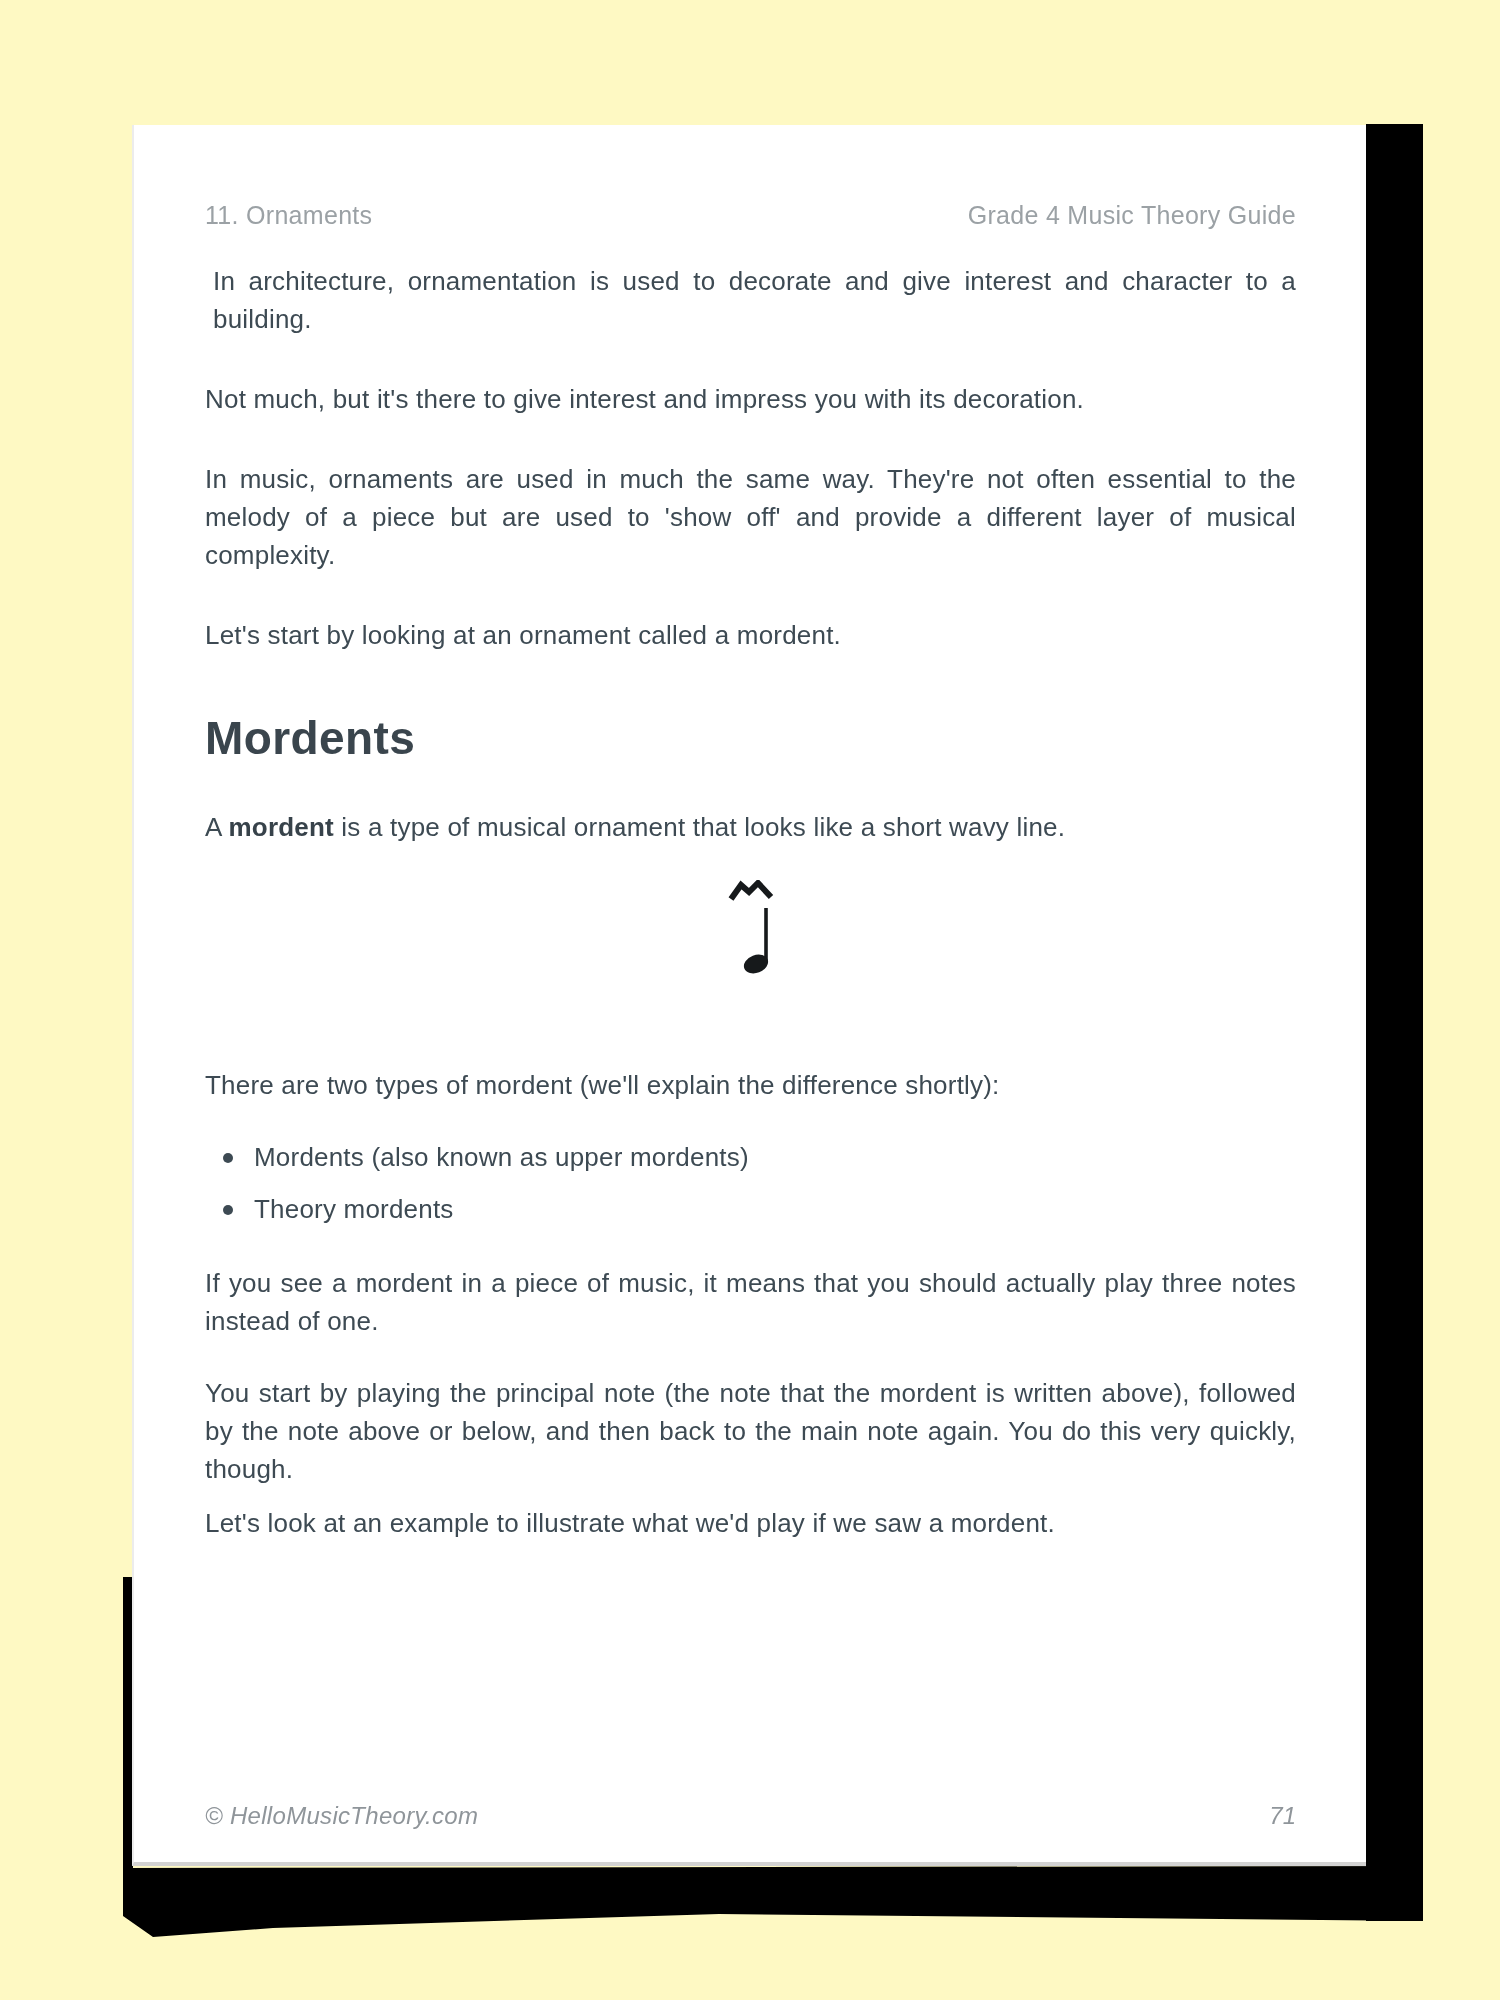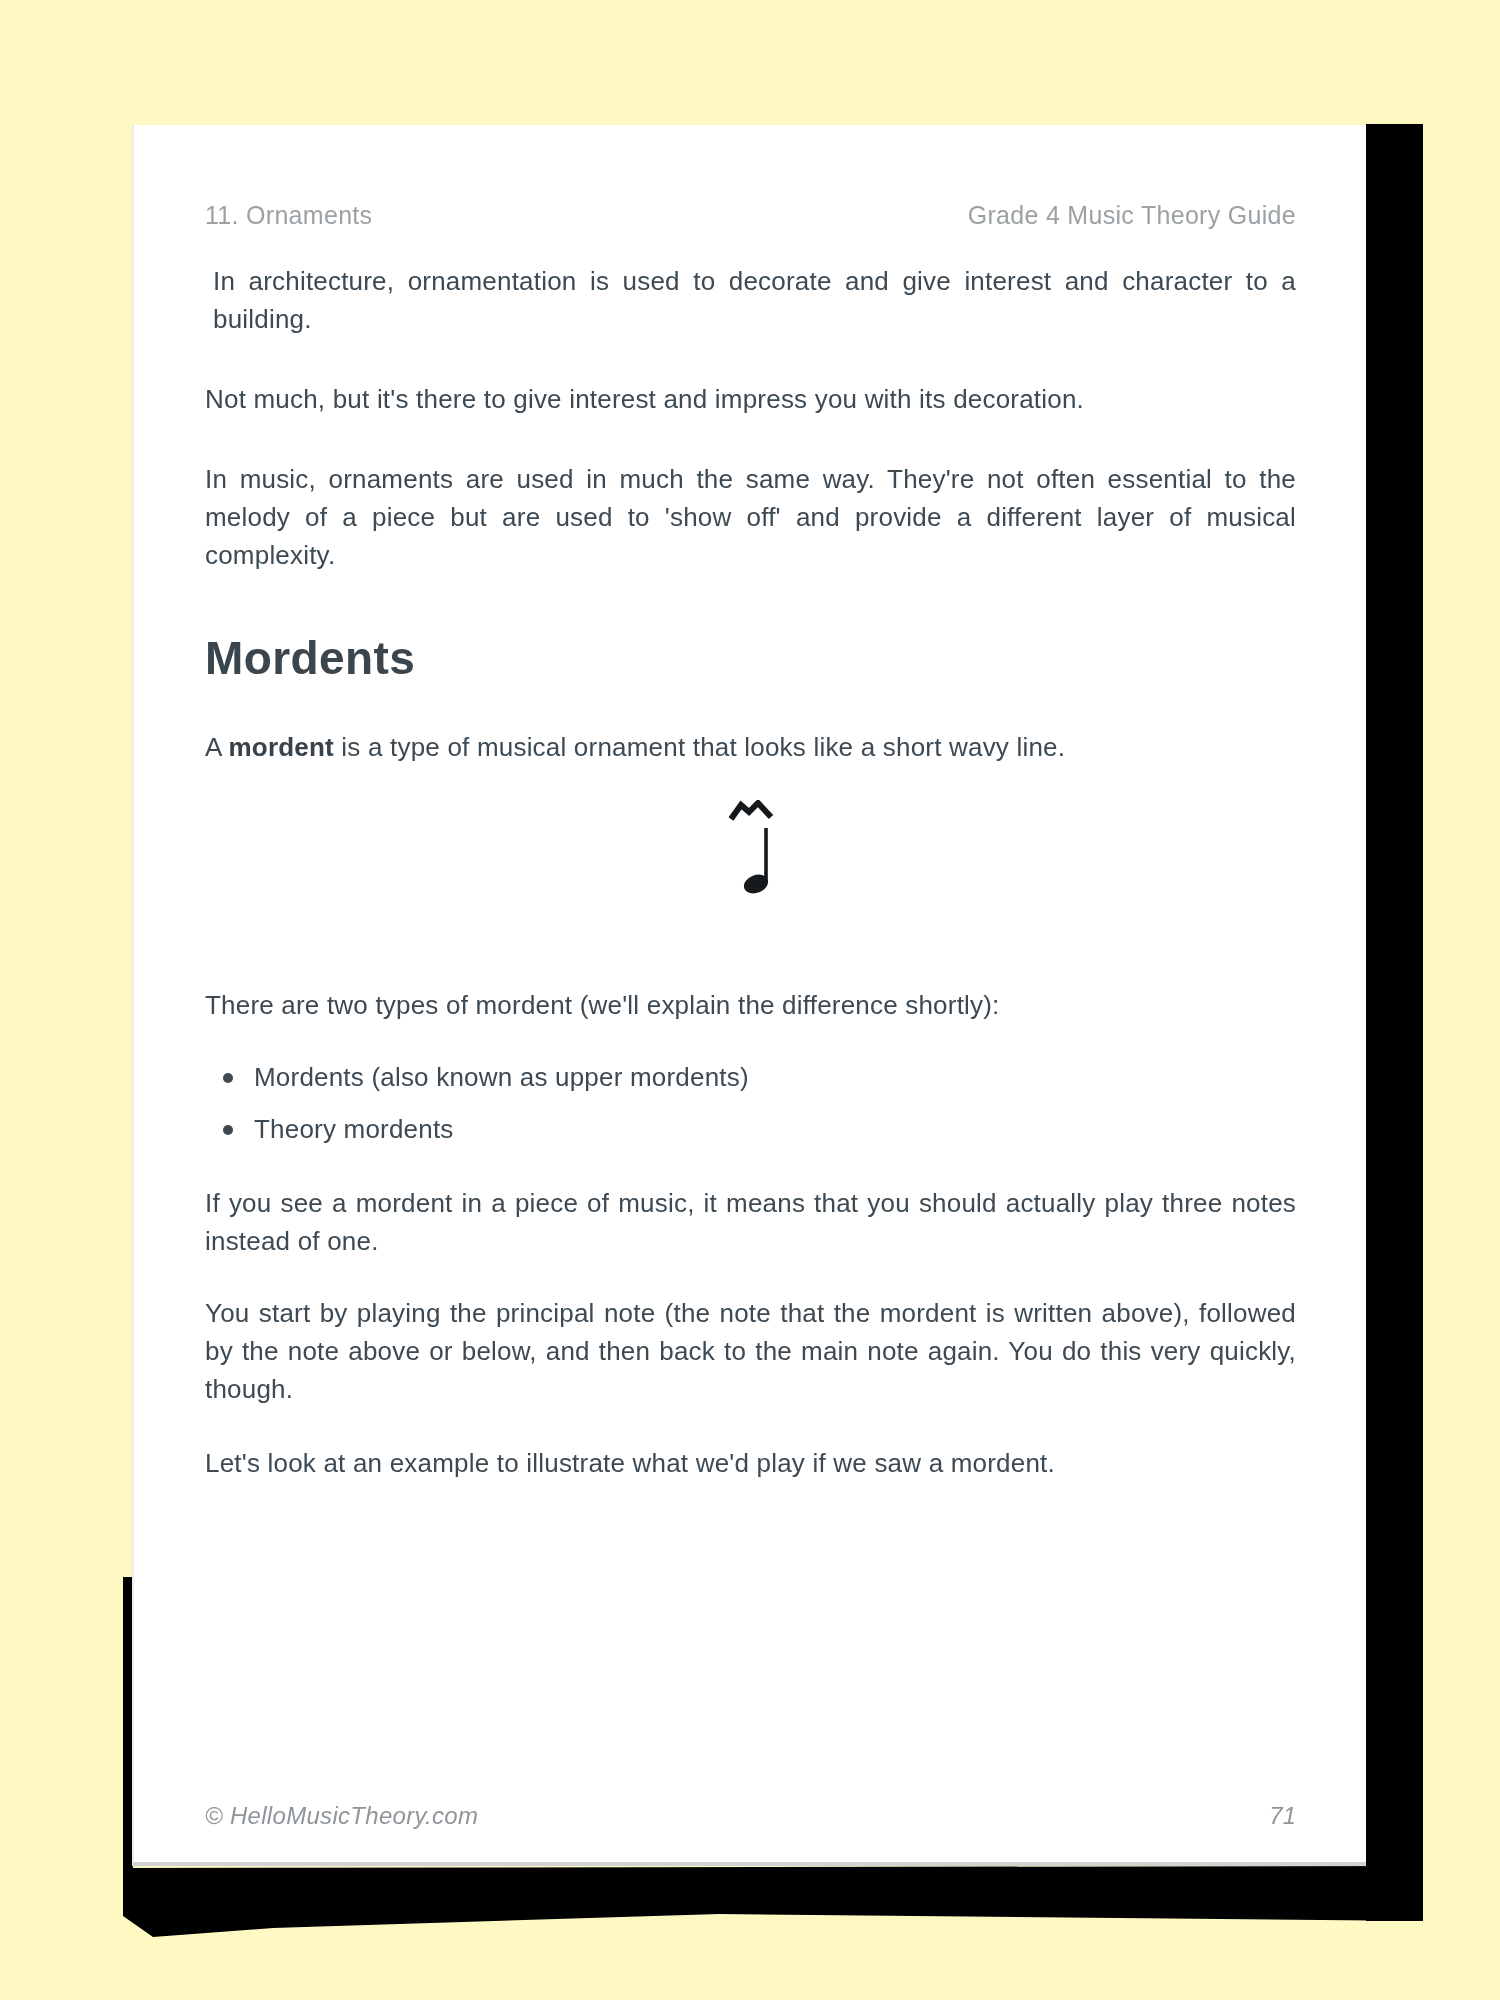--- a/index.html
+++ b/index.html
@@ -104,21 +104,21 @@
   }
   ul.mordent-types li .bullet-dot {
     position: absolute;
     left: 18px; top: 15px;
     width: 10px; height: 10px;
     border-radius: 50%;
     background: #3d4a53;
   }
   p.mt-28 { margin-top: 36px; }
   p.mt-34 { margin-top: 34px; }
-  p.mt-36 { margin-top: 36px; }
+  p.mt-36 { margin-top: 16px; }
   .running-footer {
     position: absolute;
     left: 71px; right: 70px;
     top: 1676px;
     display: flex;
     justify-content: space-between;
     align-items: baseline;
     font-size: 24px;
     line-height: 30px;
     color: #8f959a;
@@ -139,20 +139,21 @@
     <div class="page-inner">
 
       <div class="running-header">
         <span>11. Ornaments</span>
         <span>Grade 4 Music Theory Guide</span>
       </div>
 
       <p class="body-text mt-sm">In architecture, ornamentation is used to decorate and give interest and character to a building.</p>
       <p class="body-text">Not much, but it's there to give interest and impress you with its decoration.</p>
       <p class="body-text">In music, ornaments are used in much the same way. They're not often essential to the melody of a piece but are used to 'show off' and provide a different layer of musical complexity.</p>
+      <p class="body-text">Let's start by looking at an ornament called a mordent.</p>
 
       <h1 class="section-heading">Mordents</h1>
 
       <p class="body-text first-para"><span>A </span><span class="def-bold">mordent</span><span> is a type of musical ornament that looks like a short wavy line.</span></p>
 
 
       <div class="note-figure">
         <svg width="60" height="96" viewBox="0 0 60 96">
           <g>
             <polyline points="10,19 20,5 28,12 37,3 50,17" fill="none" stroke="#16191b" stroke-width="6" stroke-linecap="butt" stroke-linejoin="miter"></polyline>

